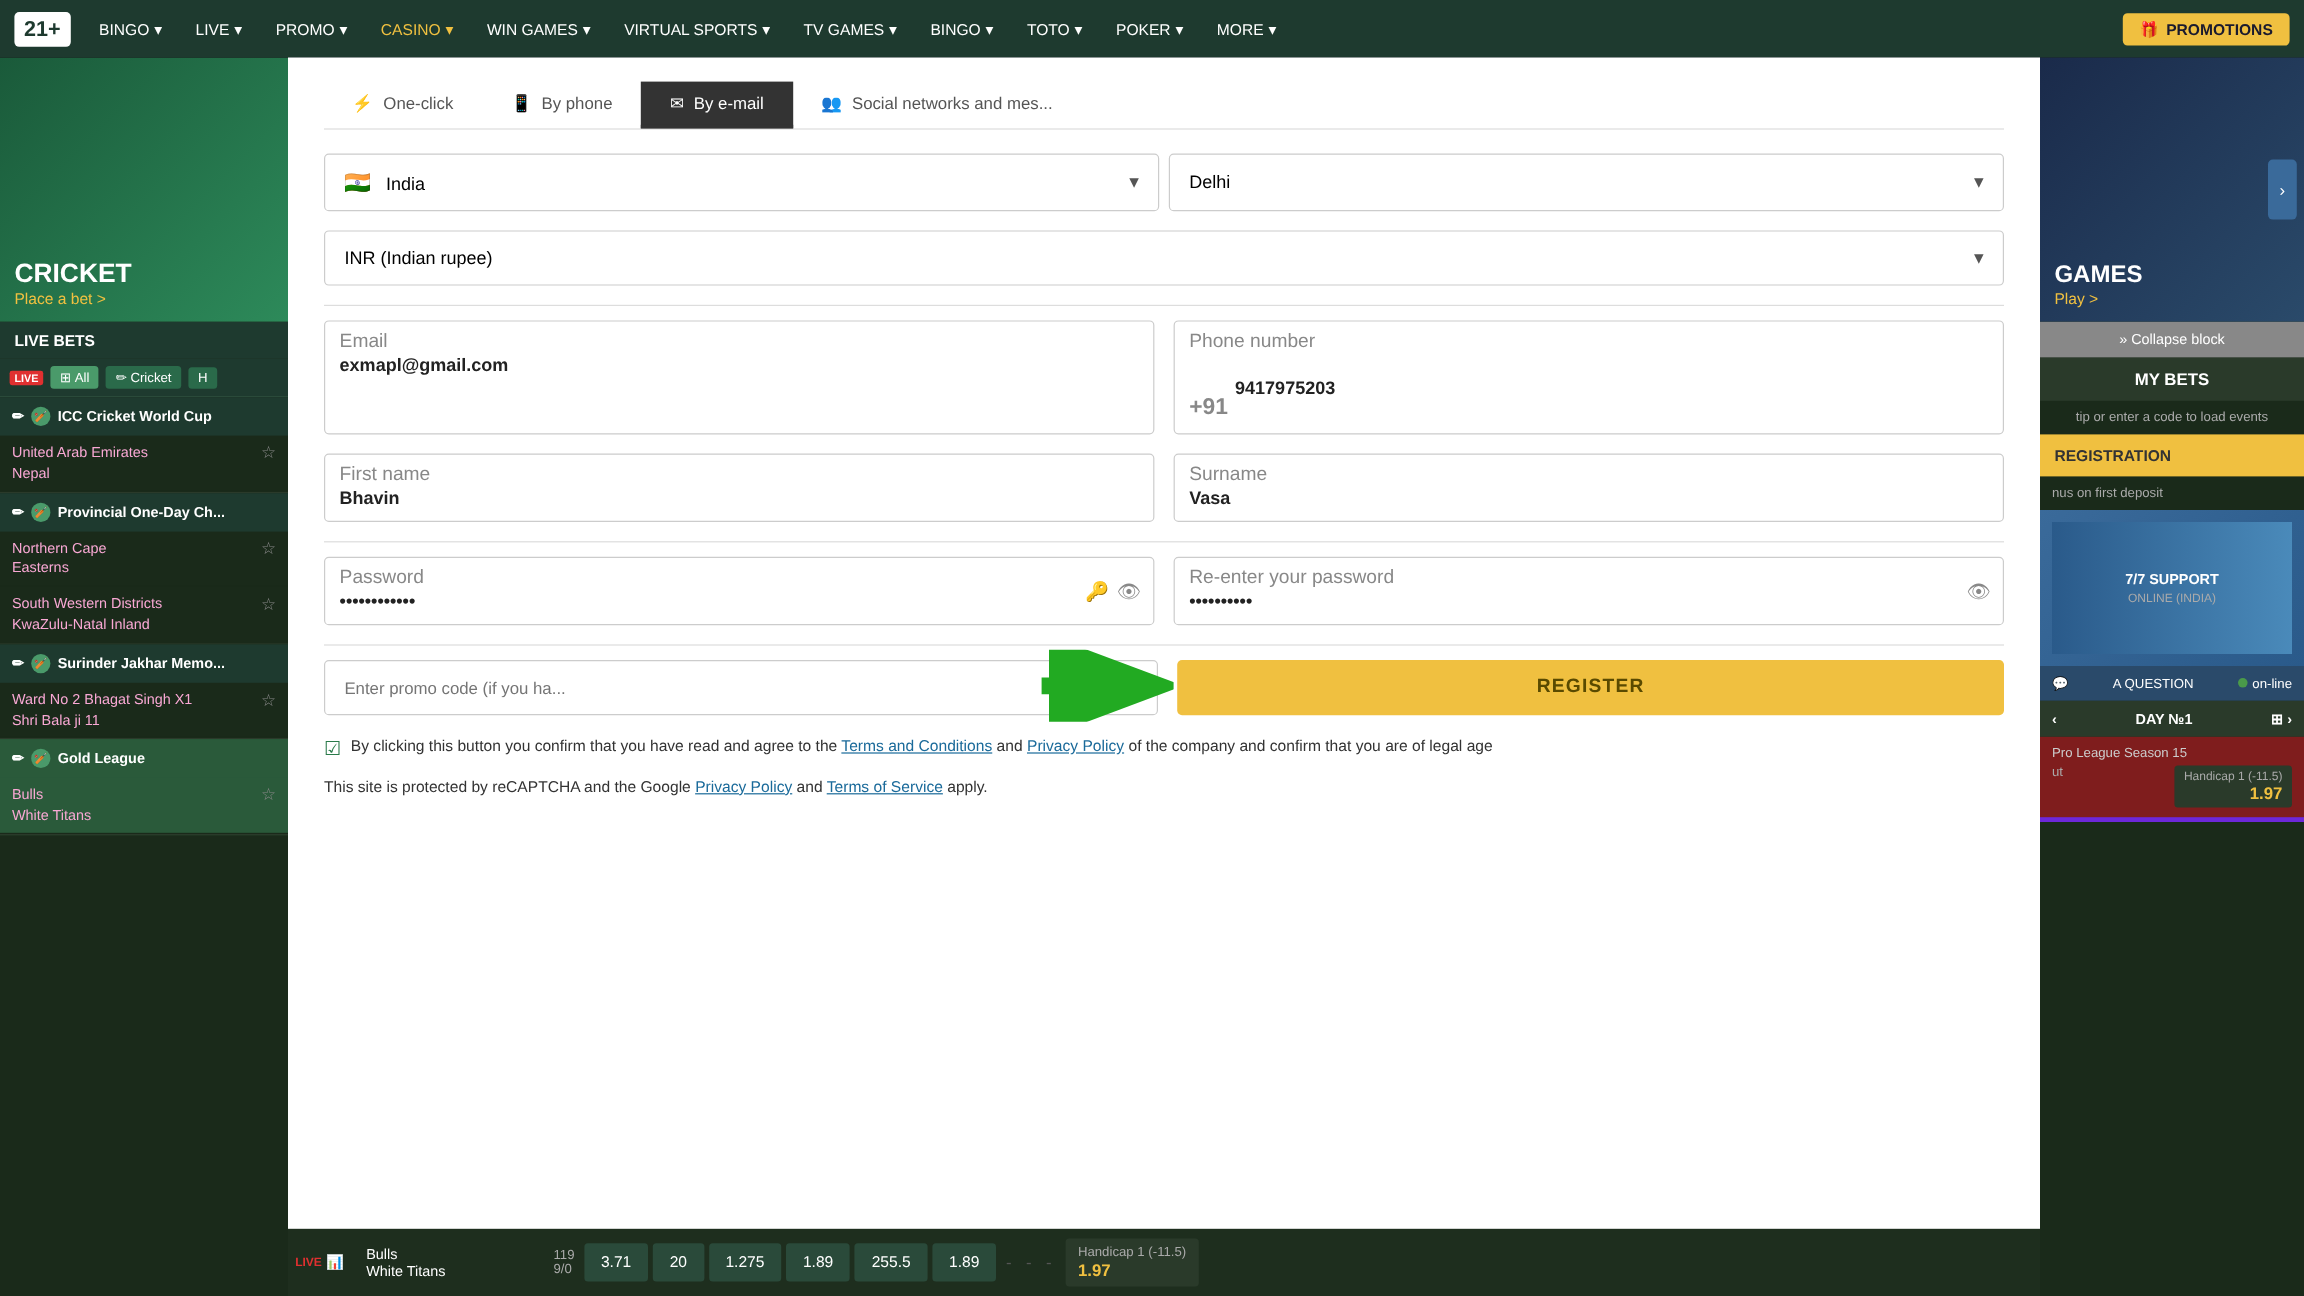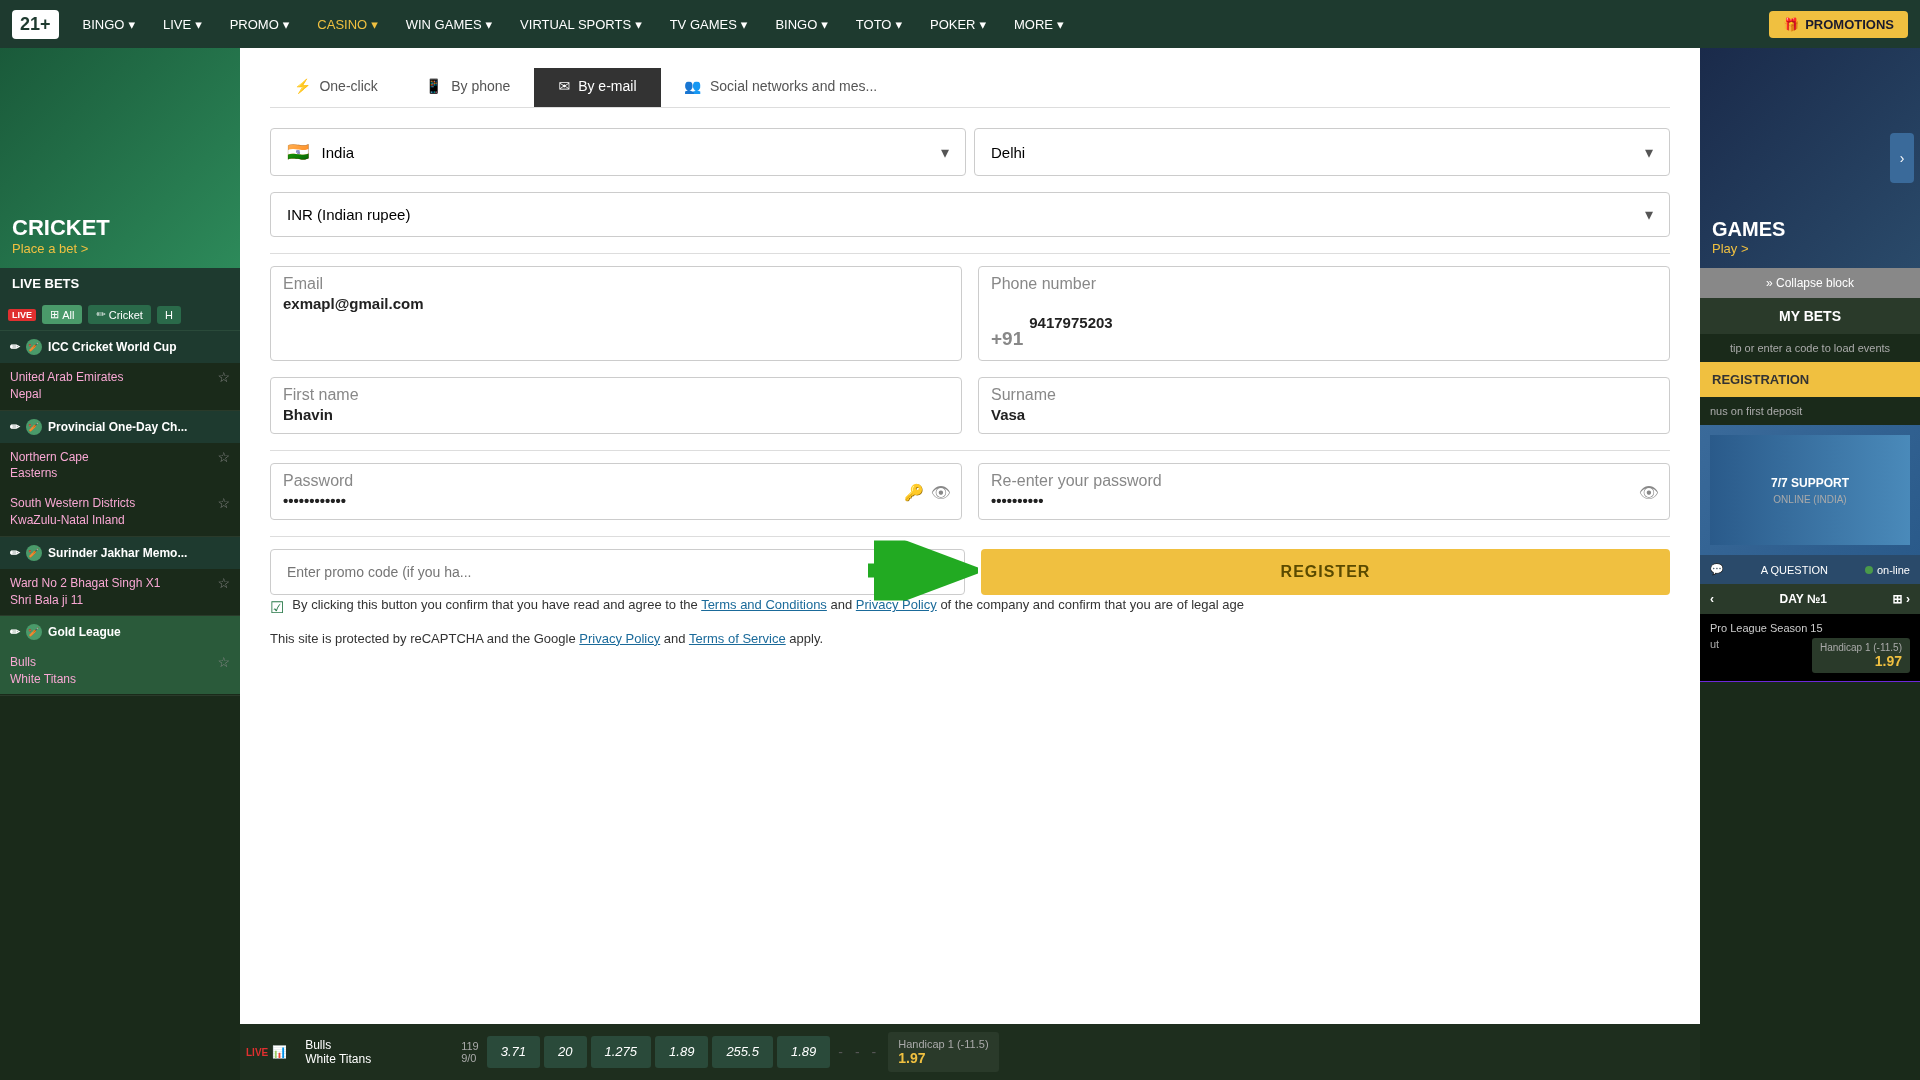--- a/index.html
+++ b/index.html
@@ -287,21 +287,21 @@
       font-size: 19px;
       font-weight: 700;
       margin-right: 6px;
       margin-top: 33px;
     }
 
     
     .promo-register-row {
       display: flex;
       gap: 16px;
-      margin-bottom: 0;
+      margin-bottom: 16px;
       align-items: stretch;
       position: relative;
     }
     .promo-field {
       flex: 1;
       border: 1px solid #ccc;
       border-radius: 4px;
       padding: 12px 16px;
       font-size: 14px;
       color: #999;
@@ -459,23 +459,23 @@
       background: #2a3a2a;
       color: #fff;
       font-size: 12px;
       font-weight: 700;
       padding: 8px 10px;
       display: flex;
       justify-content: space-between;
       align-items: center;
     }
     .right-match-item {
-      background: #000000;
+      background: #7f1d1d;
       padding: 8px 10px;
-      border-bottom: 1px solid #6d28d9;
+      border-bottom: 4px solid #6d28d9;
       color: #aaa;
       font-size: 11px;
     }
 
     
     .bottom-bar {
       position: absolute;
       bottom: 0;
       left: 240px;
       right: 220px;
@@ -499,21 +499,20 @@
       display: flex;
       gap: 4px;
     }
     .odds-btn {
       background: #2a4a3a;
       color: #fff;
       font-size: 13px;
       padding: 8px 14px;
       cursor: pointer;
       border-radius: 3px;
-      font-style: italic;
     }
     .odds-dash {
       color: #555;
       padding: 8px 4px;
     }
     .handicap-box {
       margin-left: 8px;
       background: #2a3a2a;
       color: #fff;
       font-size: 11px;

